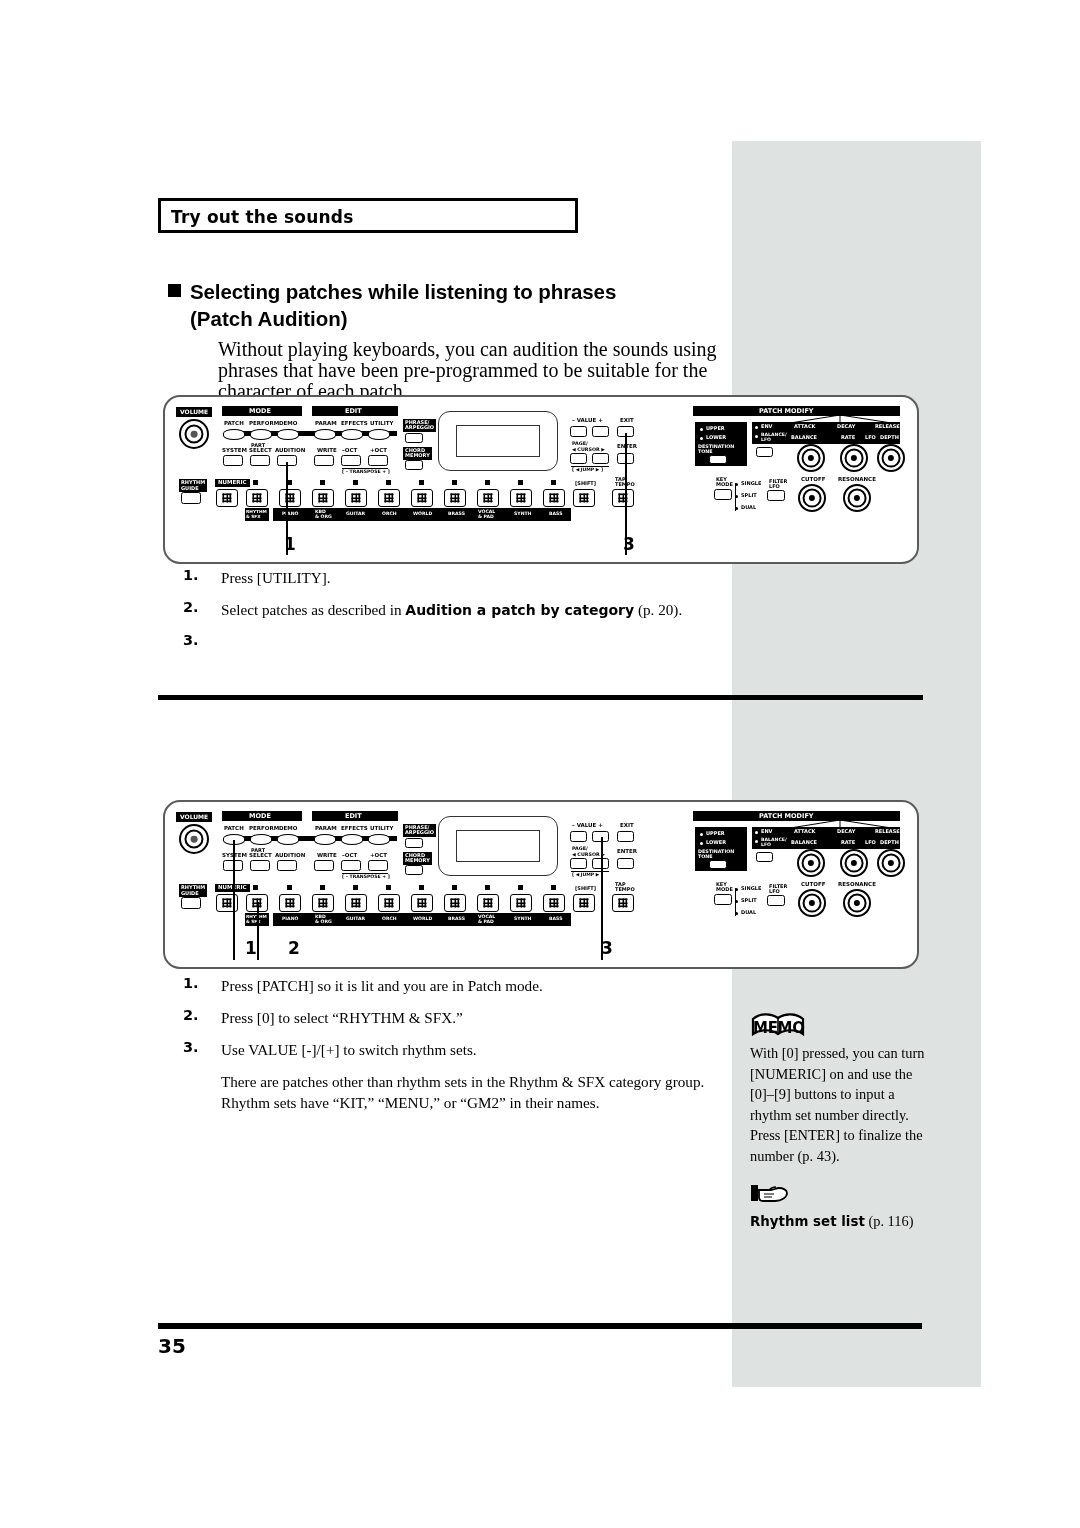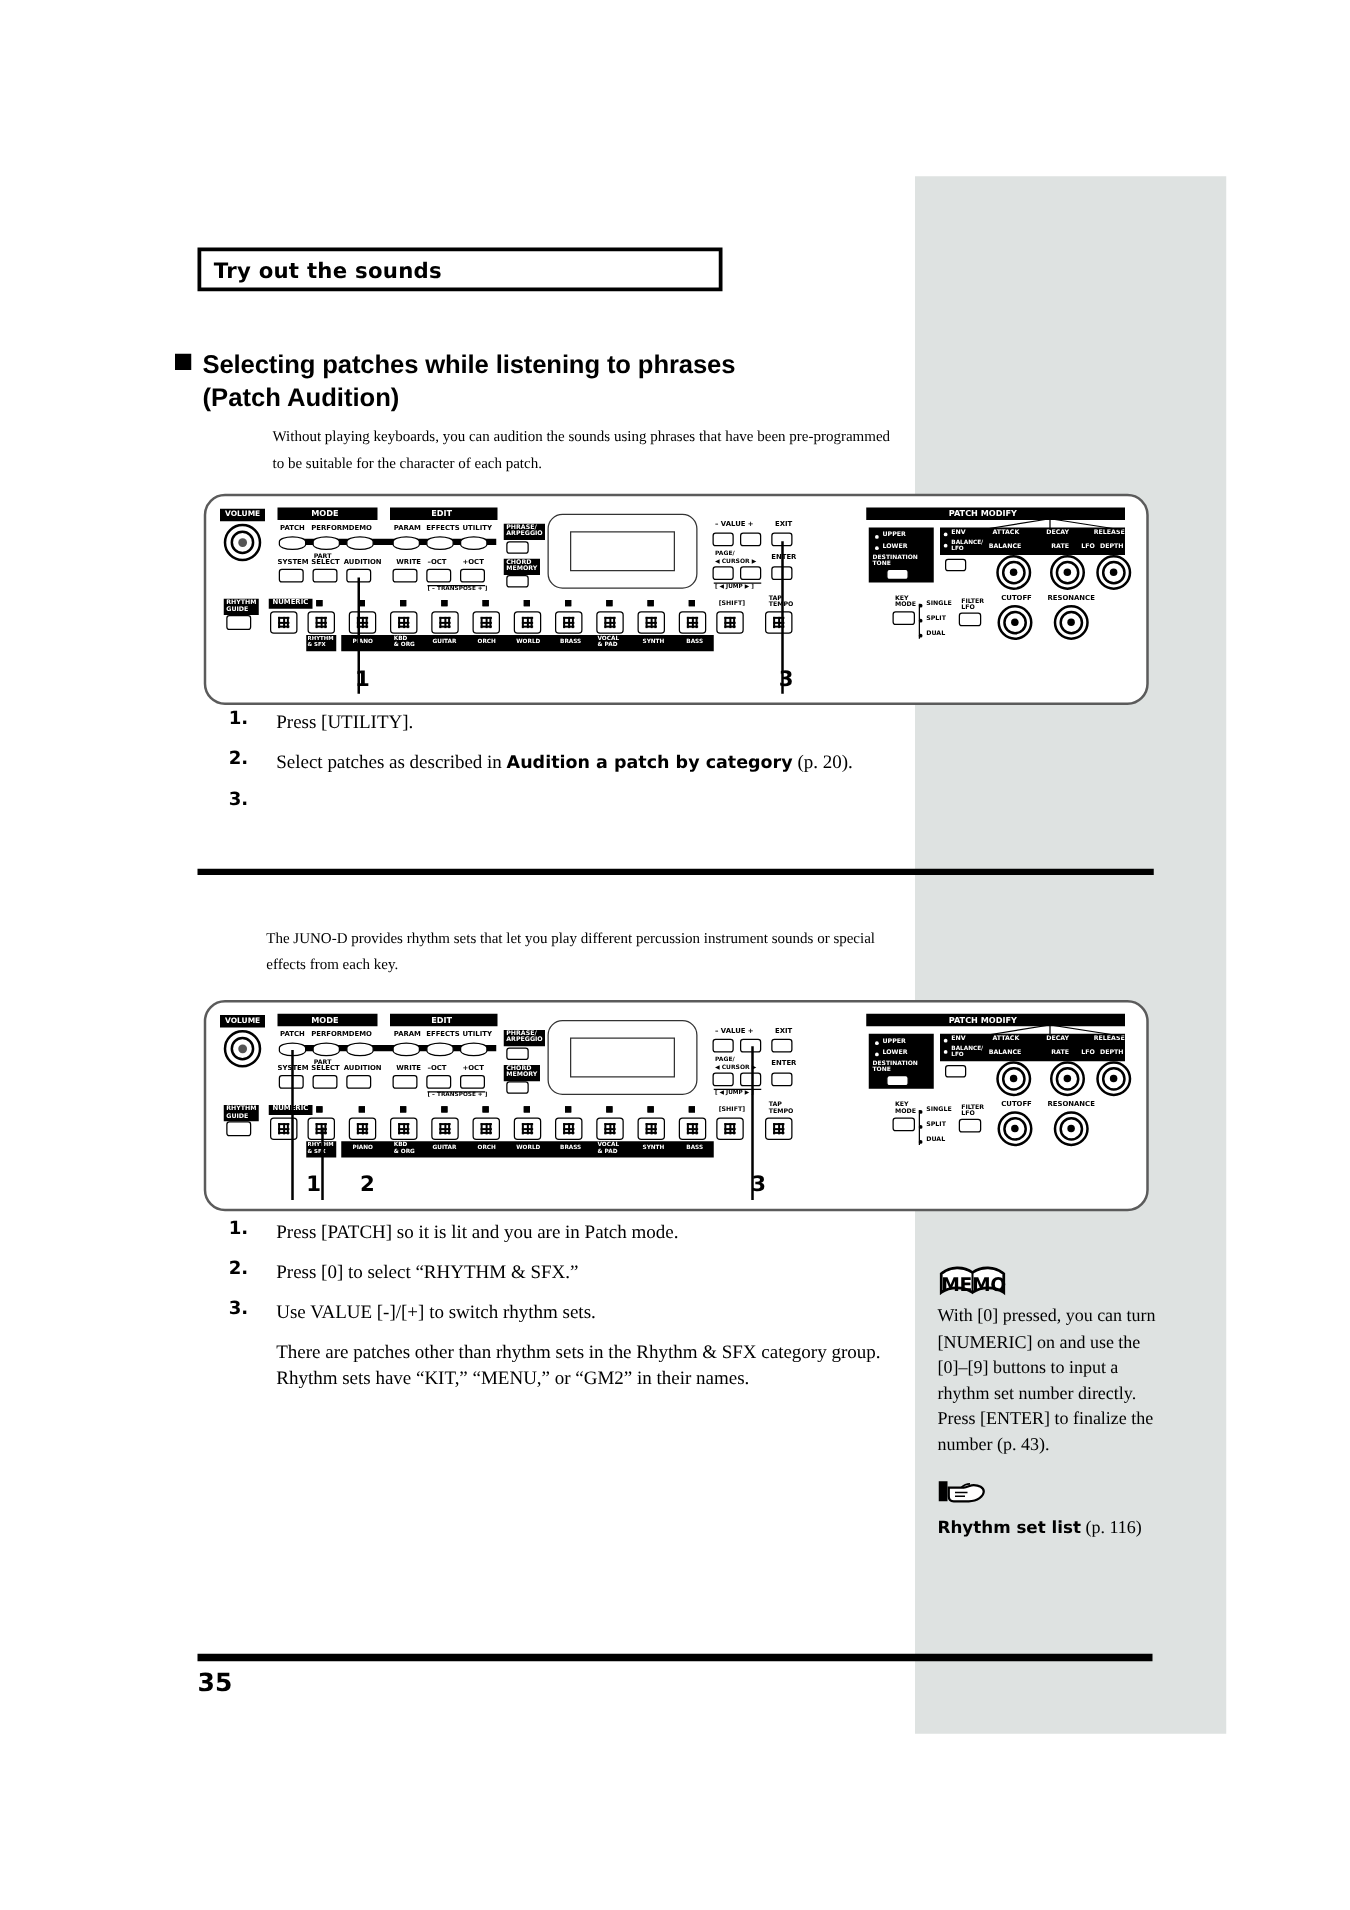--- a/index.html
+++ b/index.html
@@ -13,30 +13,30 @@
   .grey-band{position:absolute;left:732px;top:141px;width:249px;height:1246px;
              background:#dee2e1;}
 
   
   .runhead{position:absolute;left:158px;top:198px;width:420px;height:35px;
            border:3px solid #000;box-sizing:border-box;background:#fff;}
   .runhead span{position:absolute;left:10px;top:6px;font-family:"DejaVu Sans",sans-serif;
            font-weight:bold;font-size:17px;letter-spacing:.2px;}
 
   
-  .h2wrap{position:absolute;left:140px;top:278px;width:580px;}
+  .h2wrap{position:absolute;left:168px;top:278px;width:580px;}
   .h2bullet{display:inline-block;width:13px;height:13px;background:#000;
             margin-right:9px;vertical-align:2px;}
   .h2{font-family:"Liberation Sans",sans-serif;font-weight:bold;font-size:20.5px;
       line-height:27px;display:inline;letter-spacing:-.1px;}
   .h2line2{font-family:"Liberation Sans",sans-serif;font-weight:bold;font-size:20.5px;
       line-height:27px;margin-left:22px;}
 
   
-  .para{position:absolute;font-size:12px;line-height:21px;}
+  .para{position:absolute;font-size:20px;line-height:21px;}
   .para.lead1{left:218px;top:339px;width:500px;}
   .para.lead2{left:213px;top:740px;width:510px;}
 
   
   .steps{position:absolute;}
   .step{position:relative;margin-bottom:11px;}
   .step .num{position:absolute;left:0;top:0;width:26px;
              font-family:"DejaVu Sans",sans-serif;font-weight:bold;font-size:14.5px;}
   .step .txt{margin-left:38px;font-size:15.2px;line-height:21px;}
   .substep{margin-left:38px;font-size:15.2px;line-height:21px;margin-bottom:11px;}
@@ -307,21 +307,20 @@
     </div>
     <div class="step">
       <span class="num">3.</span>
     </div>
   </div>
 
   <div class="h1wrap">
     <div class="h1rule"></div>
   </div>
 
-  <div class="para lead2">The JUNO-D provides rhythm sets that let you play different percussion instrument sounds or special effects from each key.</div>
 
   <div class="panel" style="left:163px;top:800px;width:752px;height:165px;">
     <div class="pnl-in">
 
       <div class="ilabel" style="left:11px;top:10px;font-size:6px;background:#000;color:#fff;padding:2px 4px;">VOLUME</div>
       <div class="volknob" style="left:14px;top:22px;width:30px;height:30px;"></div>
 
       <div class="blackstrip" style="left:57px;top:9px;width:80px;height:10px;"></div>
       <div class="ilabel rev" style="left:84px;top:11px;font-size:6.5px;">MODE</div>
       <div class="blackstrip" style="left:147px;top:9px;width:86px;height:10px;"></div>

